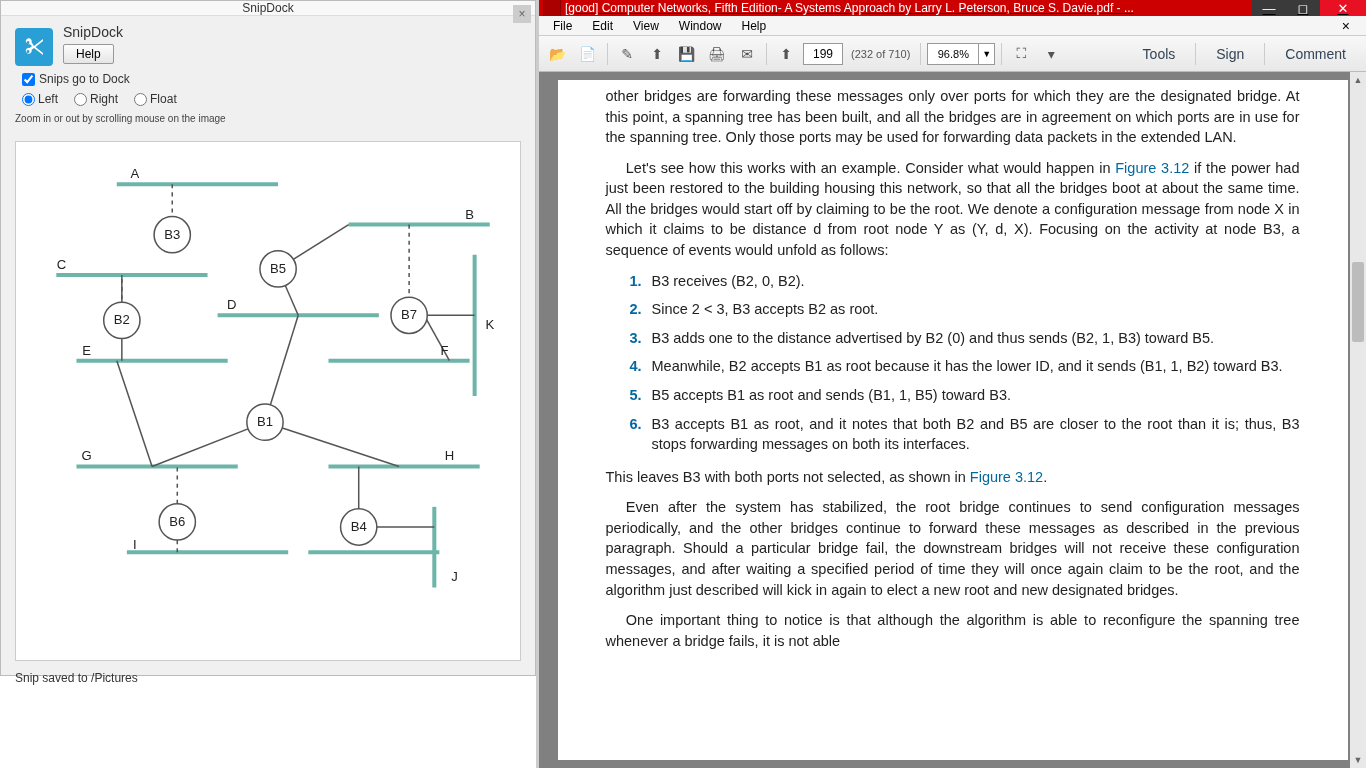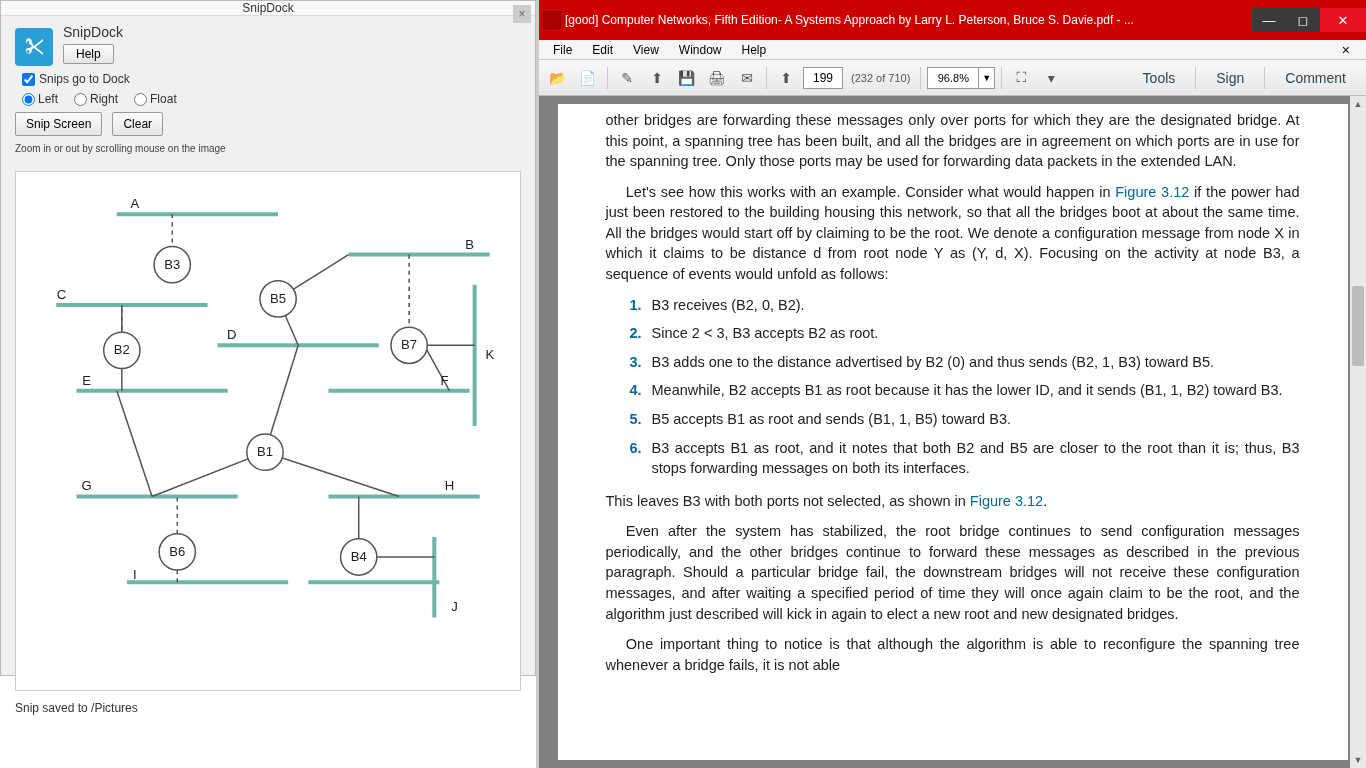--- a/index.html
+++ b/index.html
@@ -20,21 +20,21 @@
 .sd-radio-row label { margin-right: 12px; display: flex; align-items: center; gap: 3px; }
 .sd-btn-row { display: flex; gap: 10px; margin: 6px 0; }
 .sd-btn { font-size: 12px; padding: 4px 10px; background: linear-gradient(#fdfdfd,#e5e5e5); border: 1px solid #999; border-radius: 2px; cursor: pointer; }
 .sd-hint { font-size: 10px; color: #444; margin: 4px 0 8px 0; line-height: 1.3; }
 .sd-image { margin: 0 14px; background: #fff; border: 1px solid #ccc; height: 520px; position: relative; }
 .sd-image svg { width: 100%; height: 100%; }
 .sd-status { font-size: 12px; color: #333; padding: 10px 14px; }
 
 
 .pdf { flex: 1; height: 768px; display: flex; flex-direction: column; border-left: 3px solid #ccc; }
-.pdf-titlebar { height: 40px; background: #c00; display: flex; align-items: center; position: relative; }
+.pdf-titlebar { height: 16px; background: #c00; display: flex; align-items: center; position: relative; text-decoration: underline; }
 .pdf-titlebar .icon { width: 18px; height: 18px; background: #a00; margin: 0 4px; border: 1px solid #800; }
 .pdf-titlebar .title { font-size: 12px; color: #fff; flex: 1; white-space: nowrap; overflow: hidden; }
 .pdf-titlebar .winbtns { display: flex; }
 .pdf-titlebar .winbtn { width: 34px; height: 24px; display: flex; align-items: center; justify-content: center; color: #fff; font-size: 13px; }
 .pdf-titlebar .winbtn.min { background: #3a3a3a; }
 .pdf-titlebar .winbtn.max { background: #3a3a3a; }
 .pdf-titlebar .winbtn.cls { background: #e81123; width: 46px; }
 .pdf-menubar { height: 20px; background: #f5f5f5; border-bottom: 1px solid #ccc; display: flex; align-items: center; font-size: 12px; padding: 0 4px; position: relative; }
 .pdf-menubar span { padding: 0 10px; cursor: pointer; }
 .pdf-menubar .mx { position: absolute; right: 6px; font-size: 14px; cursor: pointer; }
@@ -92,24 +92,20 @@
         </label>
       <label>
           <input type="radio" name="pos" style="">
           <span>Right</span>
         </label>
       <label>
           <input type="radio" name="pos" style="">
           <span>Float</span>
         </label>
     </div>
-    <div class="sd-btn-row">
-      <button class="sd-btn">Snip Screen</button>
-      <button class="sd-btn">Clear</button>
-    </div>
     <div class="sd-hint">Zoom in or out by scrolling mouse on the image</div>
   </div>
   <div class="sd-image">
     <svg viewBox="0 0 500 510">
       <g stroke="#6cb5a8" stroke-width="4" fill="none">
         <line x1="100" y1="40" x2="260" y2="40"></line>
         <line x1="330" y1="80" x2="470" y2="80"></line>
         <line x1="40" y1="130" x2="190" y2="130"></line>
         <line x1="200" y1="170" x2="360" y2="170"></line>
         <line x1="60" y1="215" x2="210" y2="215"></line>

